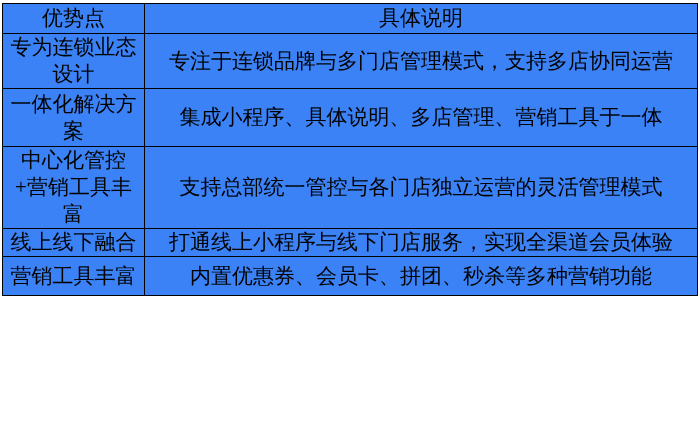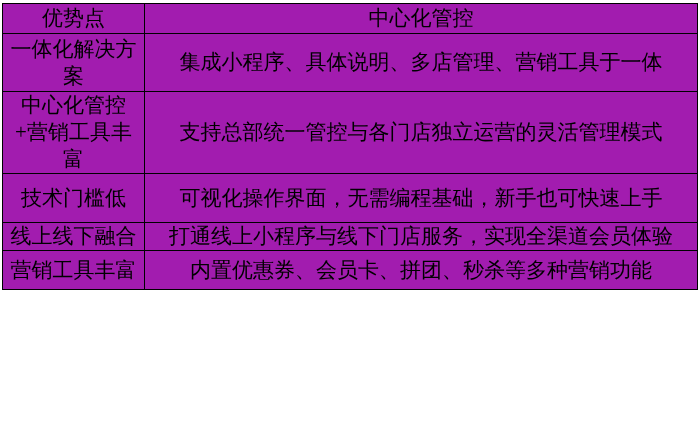--- a/index.html
+++ b/index.html
@@ -17,21 +17,21 @@
   }
   table.adv-table {
     border-collapse: collapse;
     table-layout: fixed;
     position: absolute;
     left: 2px;
     top: 3px;
     width: 695px;
     font-size: 21px;
     line-height: 27px;
-    background: #a21caf;
+    background: #3b82f6;
     font-family: Liberation Serif, serif;
   }
   table.adv-table th,
   table.adv-table td {
     border: 1px solid #000000;
     text-align: center;
     vertical-align: middle;
     padding: 0 6px;
     overflow: hidden;
     font-weight: normal;
@@ -53,35 +53,35 @@
 <body>
 
 <table class="adv-table">
   <colgroup>
     <col class="col-advantage">
     <col class="col-description">
   </colgroup>
   <thead>
     <tr class="header-row">
       <th>优势点</th>
-      <th>中心化管控</th>
+      <th>具体说明</th>
     </tr>
   </thead>
   <tbody id="table-body">
+      <tr class="row-1">
+        <td>专为连锁业态设计</td>
+        <td>专注于连锁品牌与多门店管理模式，支持多店协同运营</td>
+      </tr>
       <tr class="row-2">
         <td>一体化解决方案</td>
         <td>集成小程序、具体说明、多店管理、营销工具于一体</td>
       </tr>
       <tr class="row-3">
         <td>中心化管控+营销工具丰富</td>
         <td>支持总部统一管控与各门店独立运营的灵活管理模式</td>
-      </tr>
-      <tr class="row-5">
-        <td>技术门槛低</td>
-        <td>可视化操作界面，无需编程基础，新手也可快速上手</td>
       </tr>
       <tr class="row-6">
         <td>线上线下融合</td>
         <td>打通线上小程序与线下门店服务，实现全渠道会员体验</td>
       </tr>
       <tr class="row-8">
         <td>营销工具丰富</td>
         <td>内置优惠券、会员卡、拼团、秒杀等多种营销功能</td>
       </tr>
     </tbody>

